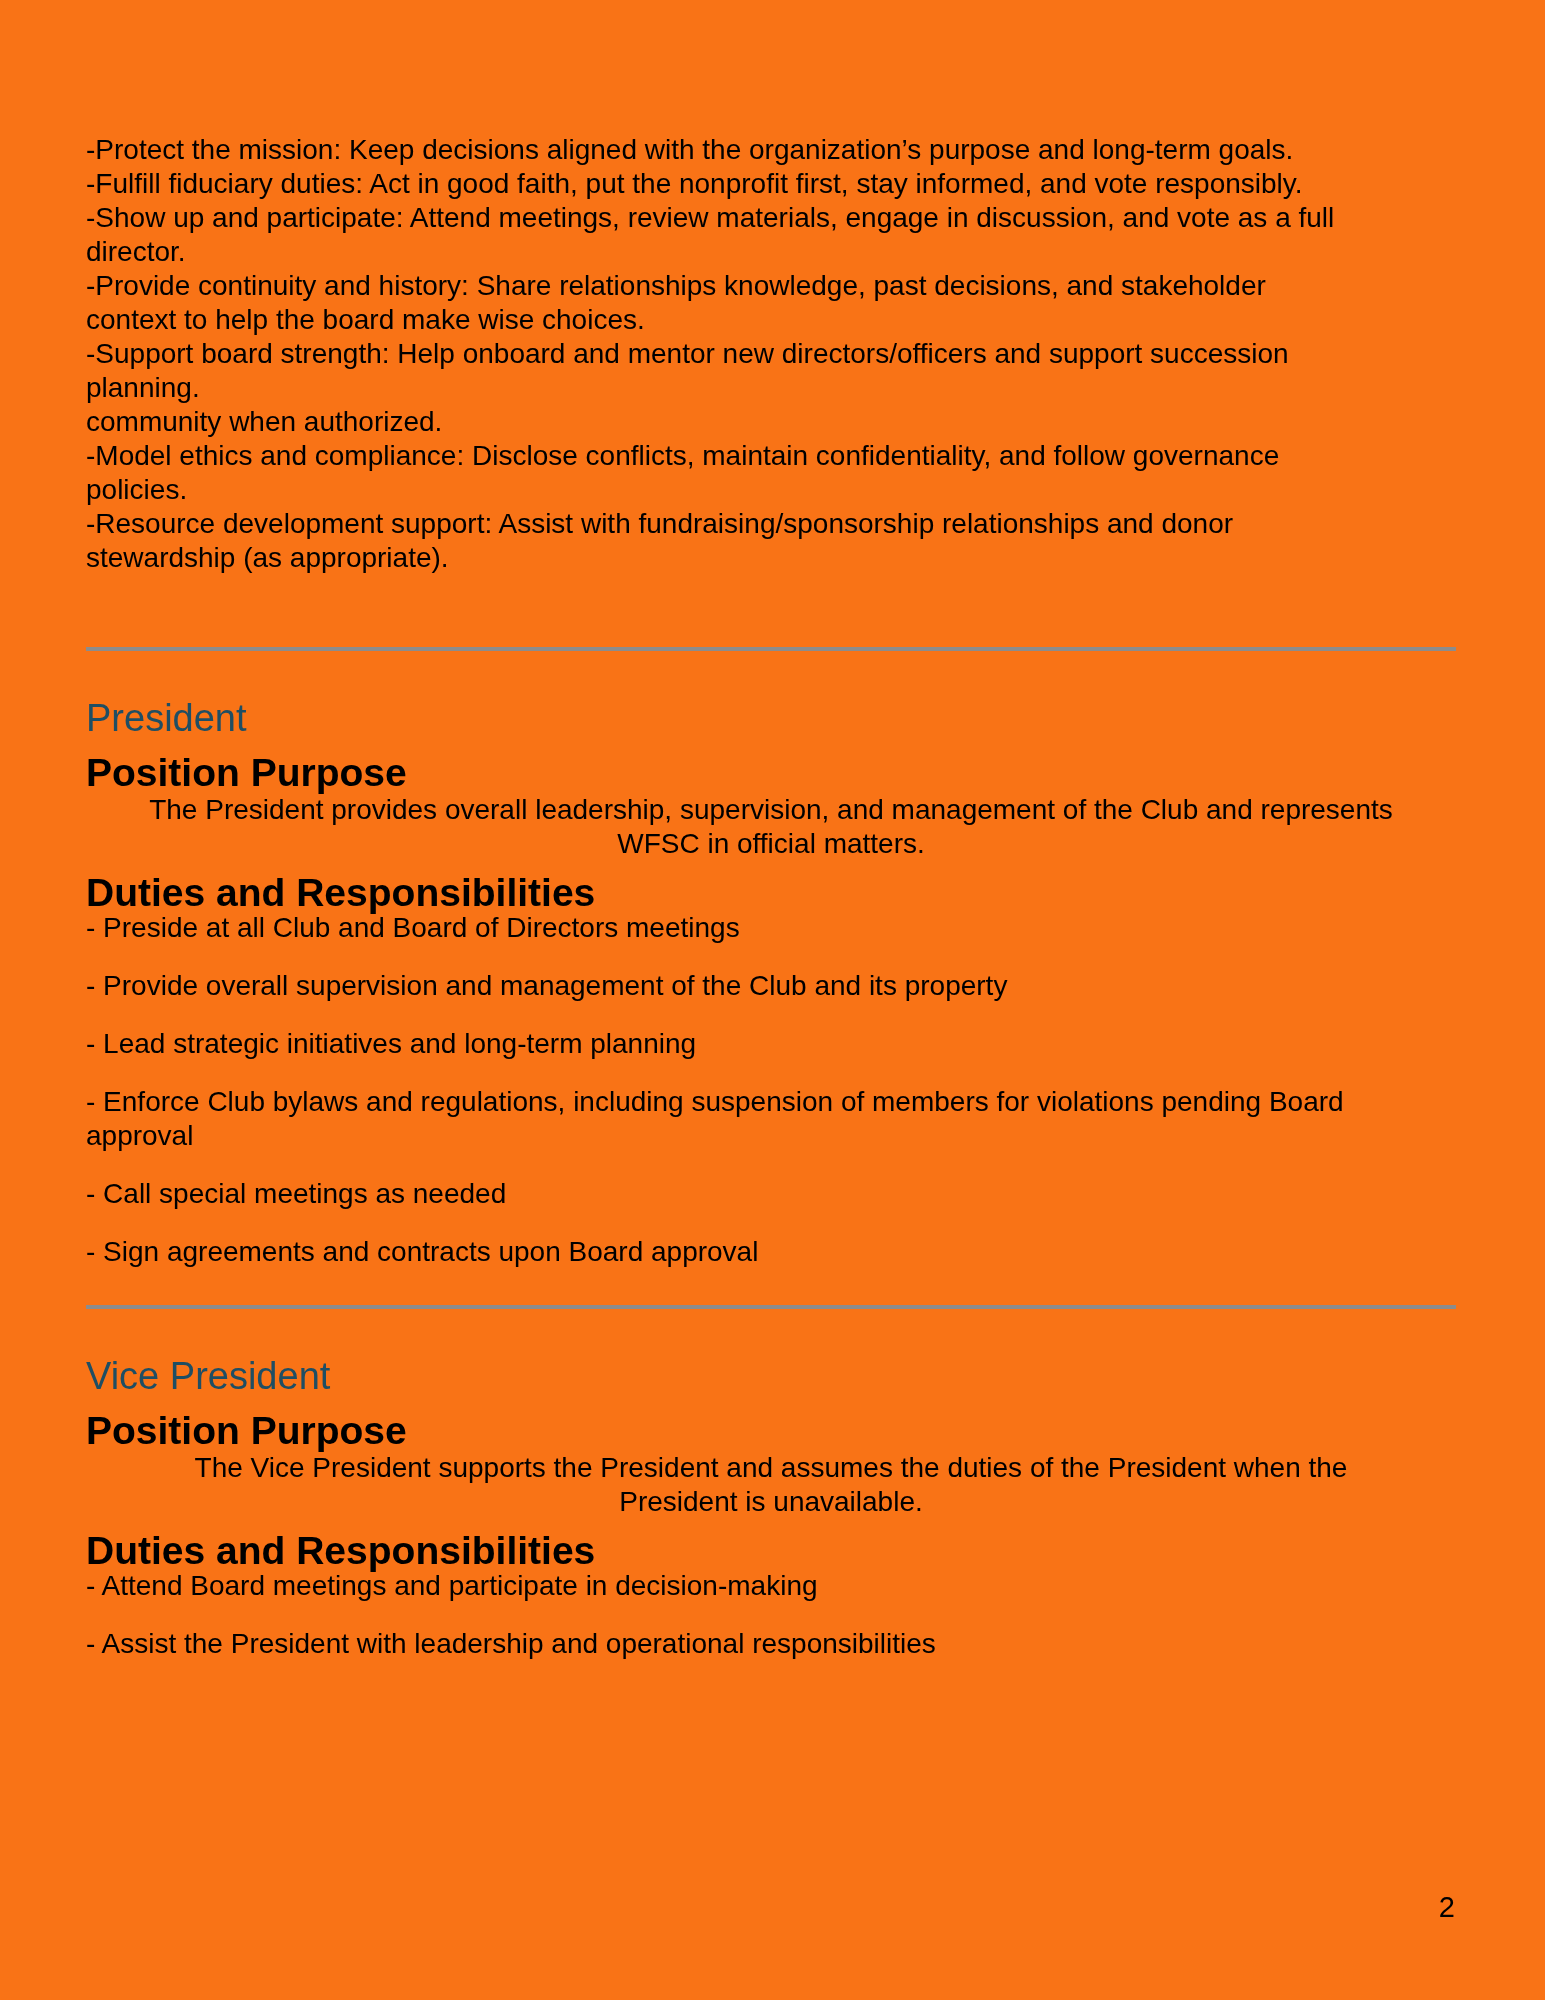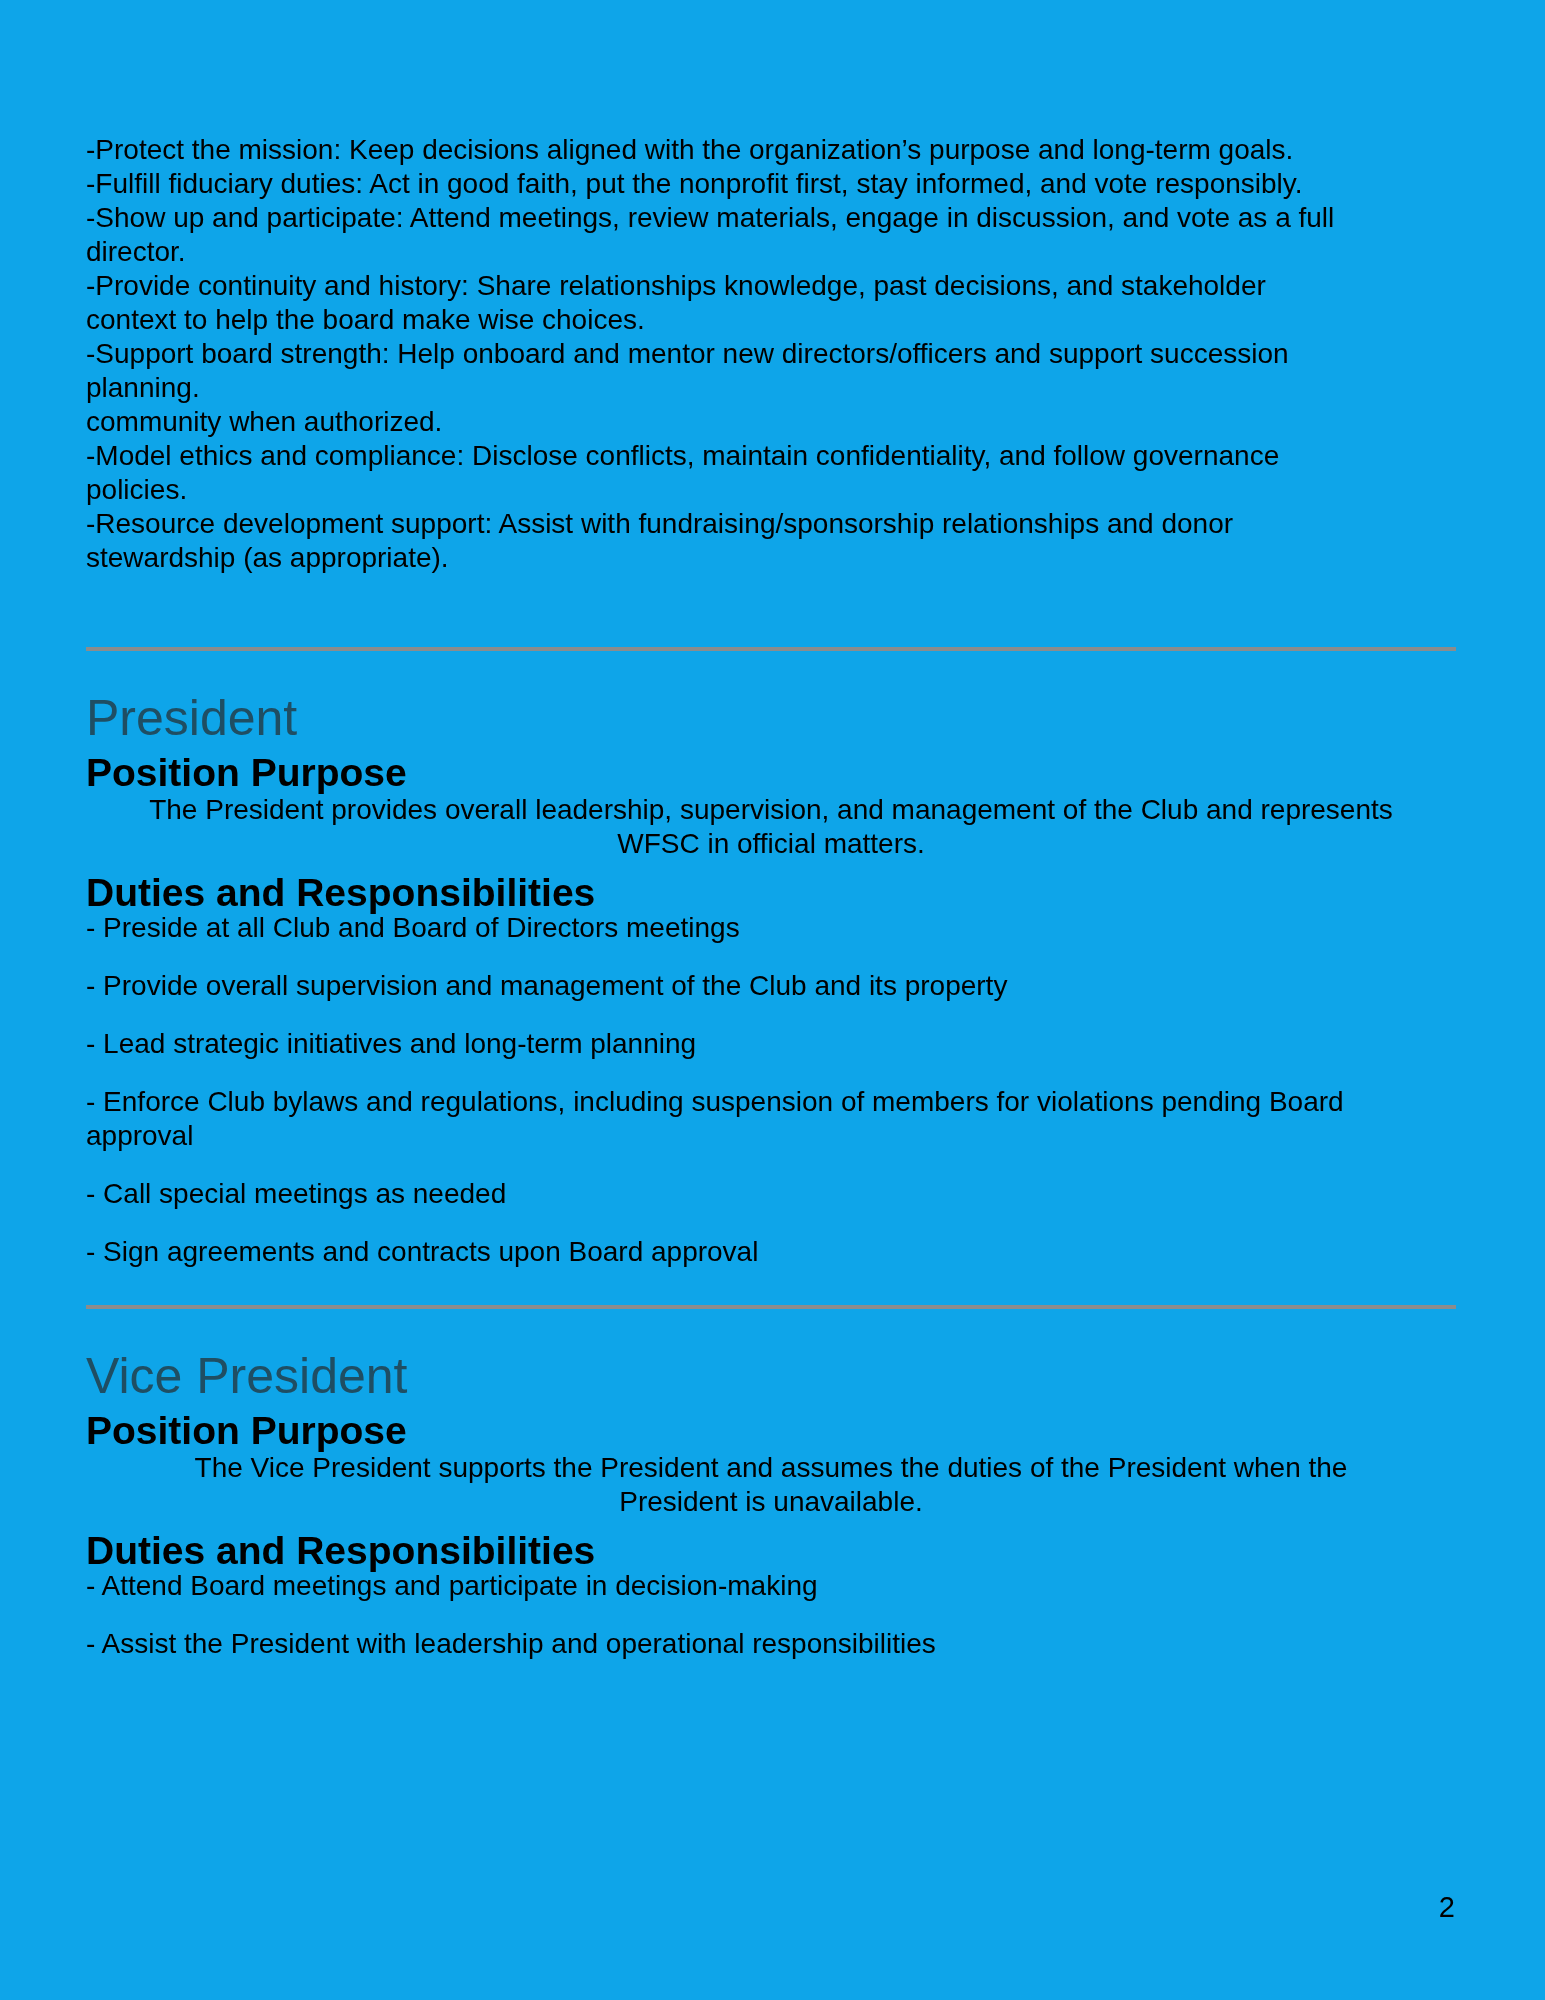--- a/index.html
+++ b/index.html
@@ -1,38 +1,38 @@
 <!DOCTYPE html>
 <html><head>
 <meta charset="utf-8">
 <style>
   * { margin: 0; padding: 0; box-sizing: border-box; }
   html, body { background: #ffffff; }
   .page {
     position: relative;
     width: 1545px;
     height: 2000px;
-    background: #0ea5e9;
+    background: #f97316;
     font-family: "Liberation Sans", "DejaVu Sans", sans-serif;
     color: #000000;
     overflow: hidden;
   }
   .content {
     position: absolute;
     left: 86px;
     top: 133px;
     width: 1370px;
   }
   .line {
     font-size: 28px;
     line-height: 34px;
     white-space: nowrap;
   }
   .section-title {
-    font-size: 50px;
+    font-size: 38px;
     line-height: 46px;
     font-weight: 400;
     color: #1f4e63;
     margin-top: 44px;
   }
   .sub-heading {
     font-size: 39px;
     line-height: 36px;
     font-weight: 700;
     color: #000000;

